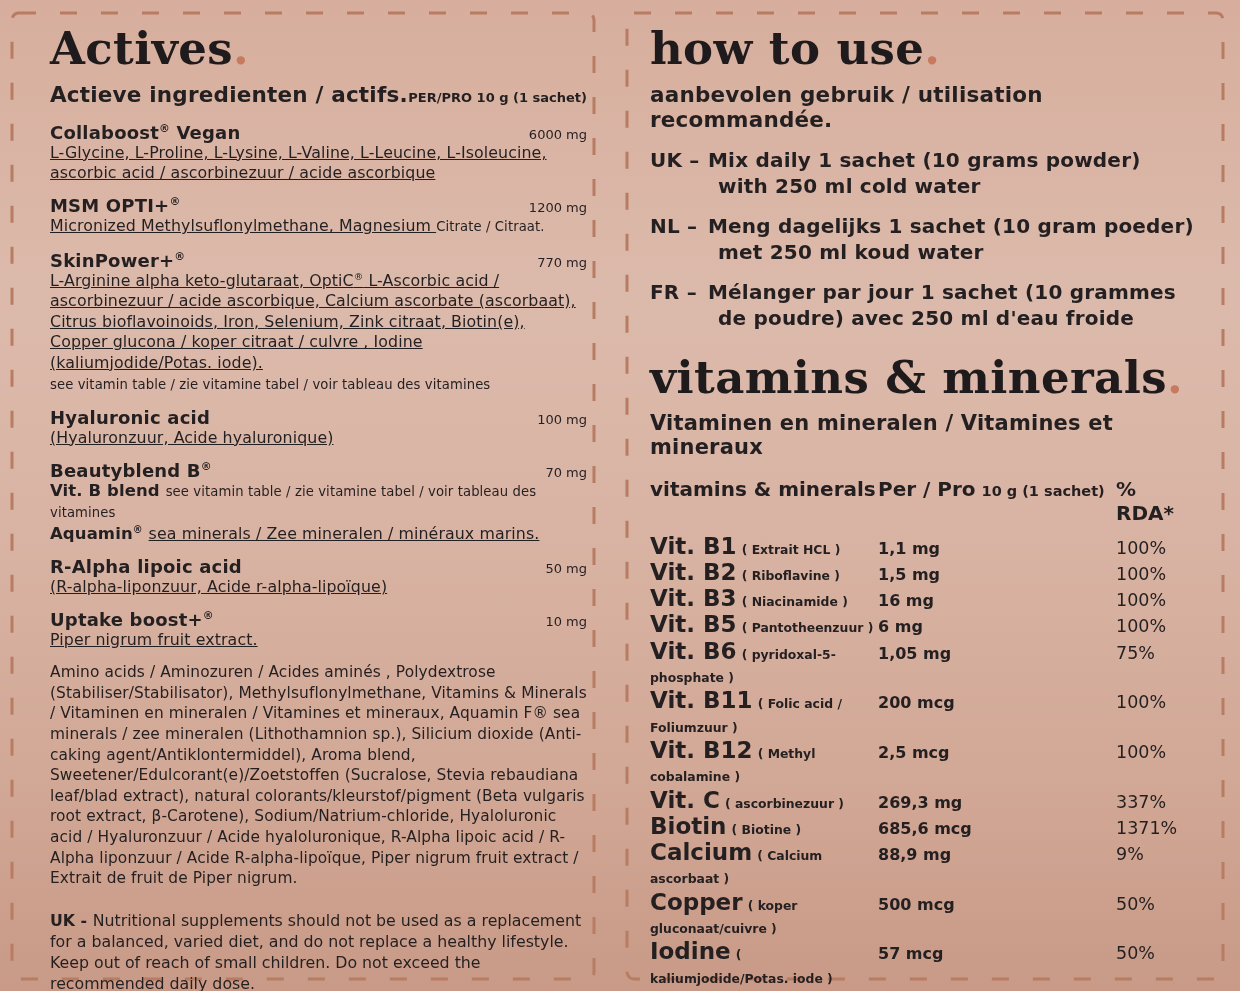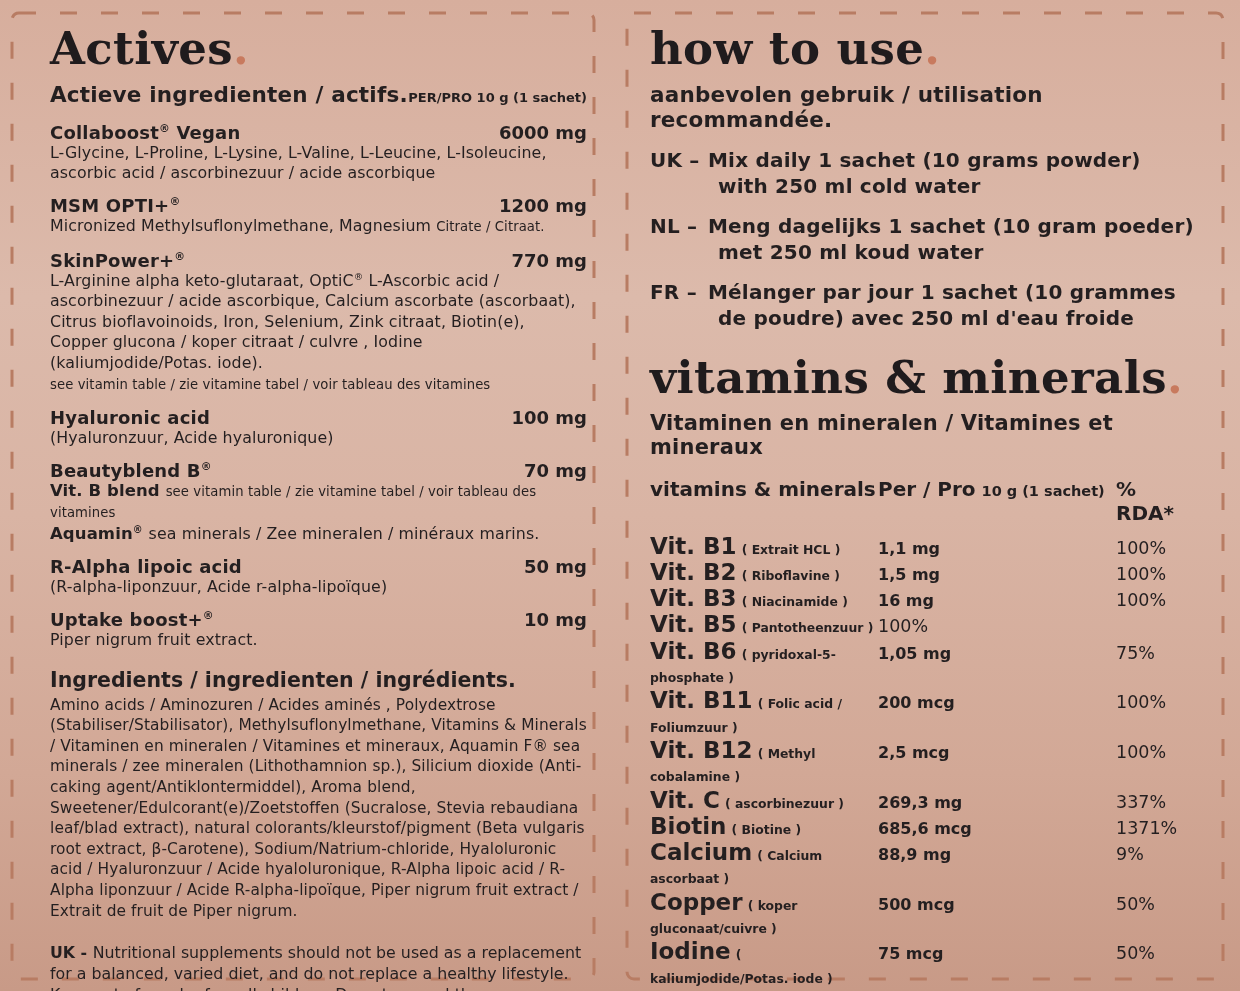--- a/index.html
+++ b/index.html
@@ -26,23 +26,23 @@
   }
   .big-title .dot{color:#c87a5e;}
   .sub-row{display:flex;justify-content:space-between;align-items:baseline;margin-top:9px;margin-bottom:15px;}
   .sub-title{font-size:21.5px;font-weight:700;letter-spacing:0.2px;}
   .per-pro{font-size:13px;font-weight:700;white-space:nowrap;}
 
   
   .active-item{margin-bottom:11.5px;}
   .a-row{display:flex;justify-content:space-between;align-items:baseline;}
   .a-name{font-size:18px;font-weight:700;letter-spacing:0.2px;}
-  .a-amt{font-size:18px;font-weight:700;white-space:nowrap;}
+  .a-amt{font-size:13px;font-weight:400;white-space:nowrap;}
   .a-desc{font-size:15.8px;line-height:20.6px;letter-spacing:0.1px;}
-  .seg-n{font-weight:400;}
+  .seg-n{font-weight:400;text-decoration:underline;}
   .seg-b{font-weight:700;font-size:16.5px;}
   .seg-s{font-weight:400;font-size:13.2px;}
 
   .ing-head{font-size:20.5px;font-weight:700;margin-top:17px;margin-bottom:3px;}
   .ing-text{font-size:15.4px;line-height:20.6px;letter-spacing:0.1px;}
 
   .warnings{margin-top:21px;font-size:15.8px;line-height:21px;}
   .warn-bold{font-weight:700;}
 
   
@@ -130,21 +130,20 @@
 
   <div class="active-item">
     <div class="a-row">
       <span class="a-name">Uptake boost+<sup>®</sup></span>
       <span class="a-amt">10 mg</span>
     </div>
     <div class="a-desc"><span class="seg-n">Piper nigrum fruit extract.</span></div>
   </div>
 </div>
 
-  <div class="ing-head">Ingredients / ingredienten / ingrédients.</div>
   <div class="ing-text">Amino acids / Aminozuren / Acides aminés , Polydextrose (Stabiliser/Stabilisator), Methylsuflonylmethane, Vitamins &amp; Minerals / Vitaminen en mineralen / Vitamines et mineraux, Aquamin F® sea minerals / zee mineralen (Lithothamnion sp.), Silicium dioxide (Anti-caking agent/Antiklontermiddel), Aroma blend, Sweetener/Edulcorant(e)/Zoetstoffen (Sucralose, Stevia rebaudiana leaf/blad extract), natural colorants/kleurstof/pigment (Beta vulgaris root extract, β-Carotene), Sodium/Natrium-chloride, Hyaloluronic acid / Hyaluronzuur / Acide hyaloluronique, R-Alpha lipoic acid / R-Alpha liponzuur / Acide R-alpha-lipoïque, Piper nigrum fruit extract / Extrait de fruit de Piper nigrum.</div>
 
   <div class="warnings">
       <div><span class="warn-bold">UK - </span><span>Nutritional supplements should not be used as a replacement for a balanced, varied diet, and do not replace a healthy lifestyle. Keep out of reach of small children. Do not exceed the recommended daily dose.</span></div>
     </div>
 </div>
 
 <div class="panel panel-right">
   <div class="big-title"><span>how to use</span><span class="dot">.</span></div>
   <div class="sub-row" style="margin-bottom:6px;">
@@ -202,20 +201,21 @@
   </div>
 
   <div class="vt-row">
     <span><span class="v-name">Vit. B3</span> <span class="v-note">( Niacinamide )</span></span>
     <span class="v-val">16 mg</span>
     <span class="v-rda">100%</span>
   </div>
 
   <div class="vt-row">
     <span><span class="v-name">Vit. B5</span> <span class="v-note">( Pantotheenzuur )</span></span>
+    <span class="v-val">6 mg</span>
     <span class="v-rda">100%</span>
   </div>
 
   <div class="vt-row">
     <span><span class="v-name">Vit. B6</span> <span class="v-note">( pyridoxal-5-phosphate )</span></span>
     <span class="v-val">1,05 mg</span>
     <span class="v-rda">75%</span>
   </div>
 
   <div class="vt-row">
@@ -249,21 +249,21 @@
   </div>
 
   <div class="vt-row">
     <span><span class="v-name">Copper</span> <span class="v-note">( koper gluconaat/cuivre )</span></span>
     <span class="v-val">500 mcg</span>
     <span class="v-rda">50%</span>
   </div>
 
   <div class="vt-row">
     <span><span class="v-name">Iodine</span> <span class="v-note">( kaliumjodide/Potas. iode )</span></span>
-    <span class="v-val">75 mcg</span>
+    <span class="v-val">57 mcg</span>
     <span class="v-rda">50%</span>
   </div>
 
   <div class="vt-row">
     <span><span class="v-name">Iron Citrate</span> <span class="v-note">( ijzer citraat/fer )</span></span>
     <span class="v-val">7 mg</span>
     <span class="v-rda">50%</span>
   </div>
 
 </div>

